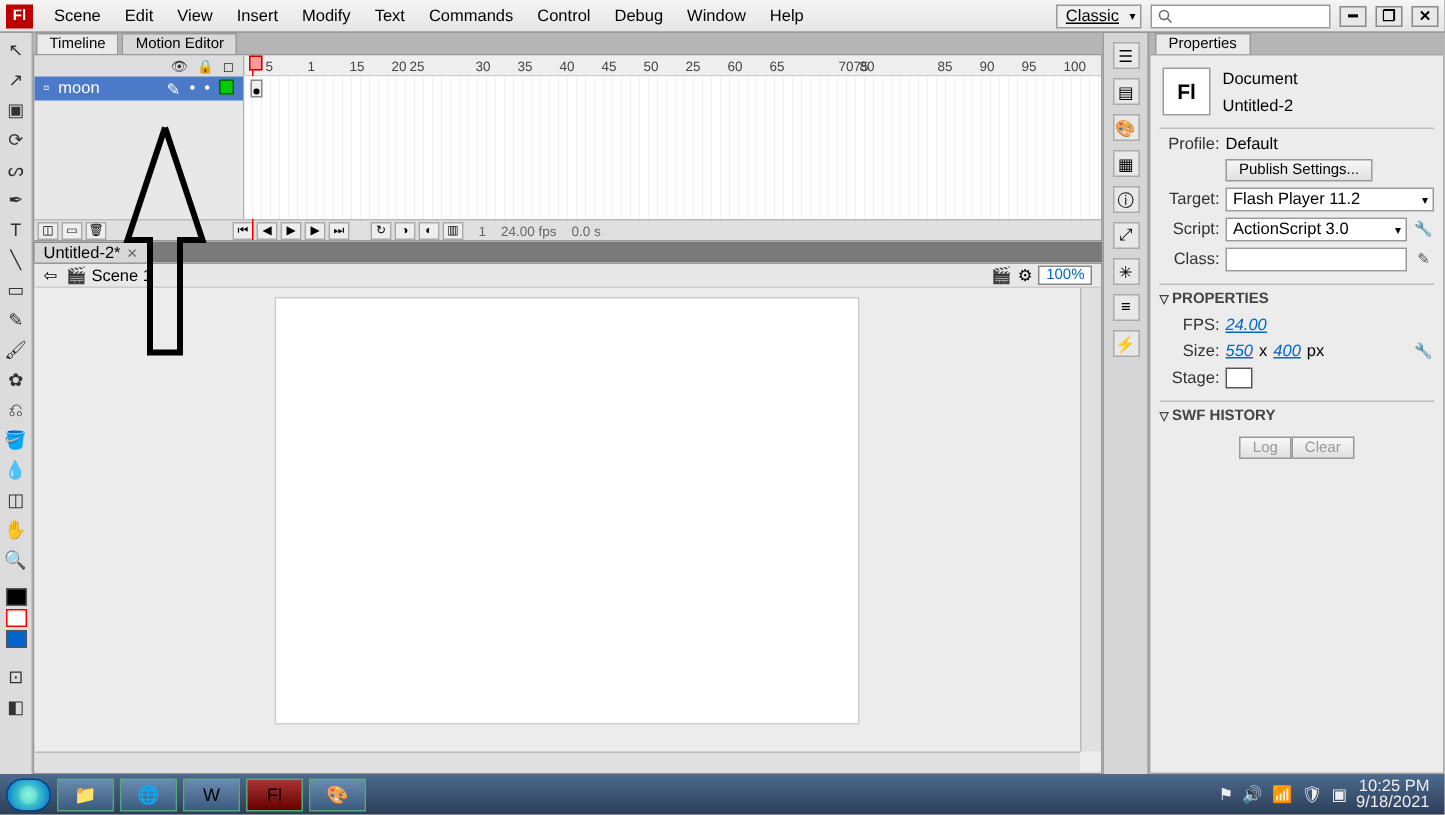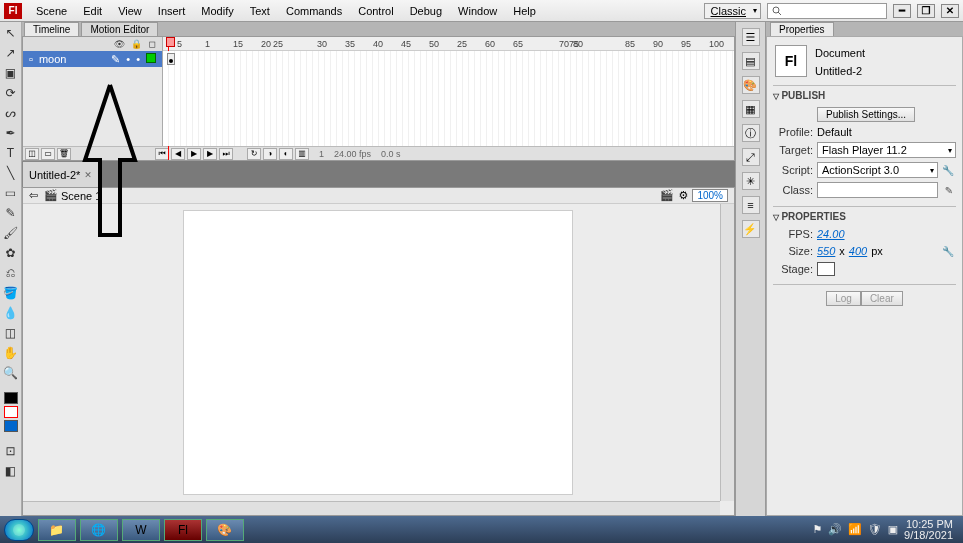--- a/index.html
+++ b/index.html
@@ -51,21 +51,21 @@
 .frames .kfcell::after { content:""; position:absolute; width:4px; height:4px; background:#000; border-radius:50%; left:1px; bottom:1px; }
 
 .tl-foot { height: 14px; background: #e0e0e0; border-top: 1px solid #bbb; display: flex; align-items: center; gap: 2px; padding: 0 2px; font-size: 10px; }
 .tl-foot .btns { display: flex; gap: 2px; }
 .tl-foot .b { width: 14px; height: 12px; border: 1px solid #aaa; background: #eee; display: flex; align-items: center; justify-content: center; font-size: 8px; }
 .tl-foot .spacer { width: 80px; }
 .tl-foot .pc { display: flex; gap: 2px; align-items: center; }
 .tl-foot .fpstxt { margin-left: 8px; color: #666; font-size: 9px; }
 
 
-.doctabs { height: 26px; background: #7a7a7a; display: flex; }
+.doctabs { height: 14px; background: #7a7a7a; display: flex; }
 .dtab { background: #d8d8d8; border: 1px solid #888; border-bottom: none; padding: 1px 6px; font-size: 10px; display: flex; align-items: center; gap: 4px; }
 .dtab .x { font-size: 9px; color: #666; }
 
 .docchrome { flex: 1; background: #ececec; border: 1px solid #999; display: flex; flex-direction: column; min-height: 0; }
 .docbar { height: 16px; background: #e8e8e8; border-bottom: 1px solid #ccc; display: flex; align-items: center; padding: 0 6px; gap: 6px; }
 .docbar .sc { display: flex; align-items: center; gap: 3px; font-size: 10px; }
 .docbar .right { margin-left: auto; display: flex; align-items: center; gap: 4px; }
 .docbar .zb { border: 1px solid #888; background: #fff; padding: 0 4px; font-size: 10px; color: #06c; }
 .docstage-wrap { flex: 1; background: #ececec; position: relative; overflow: hidden; }
 .stage { position: absolute; left: 160px; top: 6px; width: 390px; height: 285px; background: #fff; border: 1px solid #ccc; }
@@ -304,27 +304,26 @@
     <div class="propbody">
       <div class="dochead">
         <div class="flicon">Fl</div>
         <div class="t">
           <div>Document</div>
           <div>Untitled-2</div>
         </div>
       </div>
 
       <div class="sect">
-        <div class="h">Publish</div>
+        <div class="fld">
+          <div class="lbl">Profile:</div>
+          <div>Default</div>
+        </div>
         <div class="fld" style="padding-left:44px">
           <button class="btn">Publish Settings...</button>
-        </div>
-        <div class="fld">
-          <div class="lbl">Profile:</div>
-          <div>Default</div>
         </div>
         <div class="fld">
           <div class="lbl">Target:</div>
           <div class="sel">Flash Player 11.2</div>
         </div>
         <div class="fld">
           <div class="lbl">Script:</div>
           <div class="sel">ActionScript 3.0</div>
           <div class="wrench">🔧</div>
         </div>
@@ -349,20 +348,21 @@
           <span>px</span>
           <div class="wrench" style="margin-left:auto">🔧</div>
         </div>
         <div class="fld">
           <div class="lbl">Stage:</div>
           <div class="colsw"></div>
         </div>
       </div>
 
       <div class="sect">
+        <div class="h">SWF History</div>
         <div class="hist-btns">
           <button class="btn dis">Log</button>
           <button class="btn dis">Clear</button>
         </div>
       </div>
     </div>
   </div>
 </div>
 
 <svg class="bigarrow" width="60" height="160">

